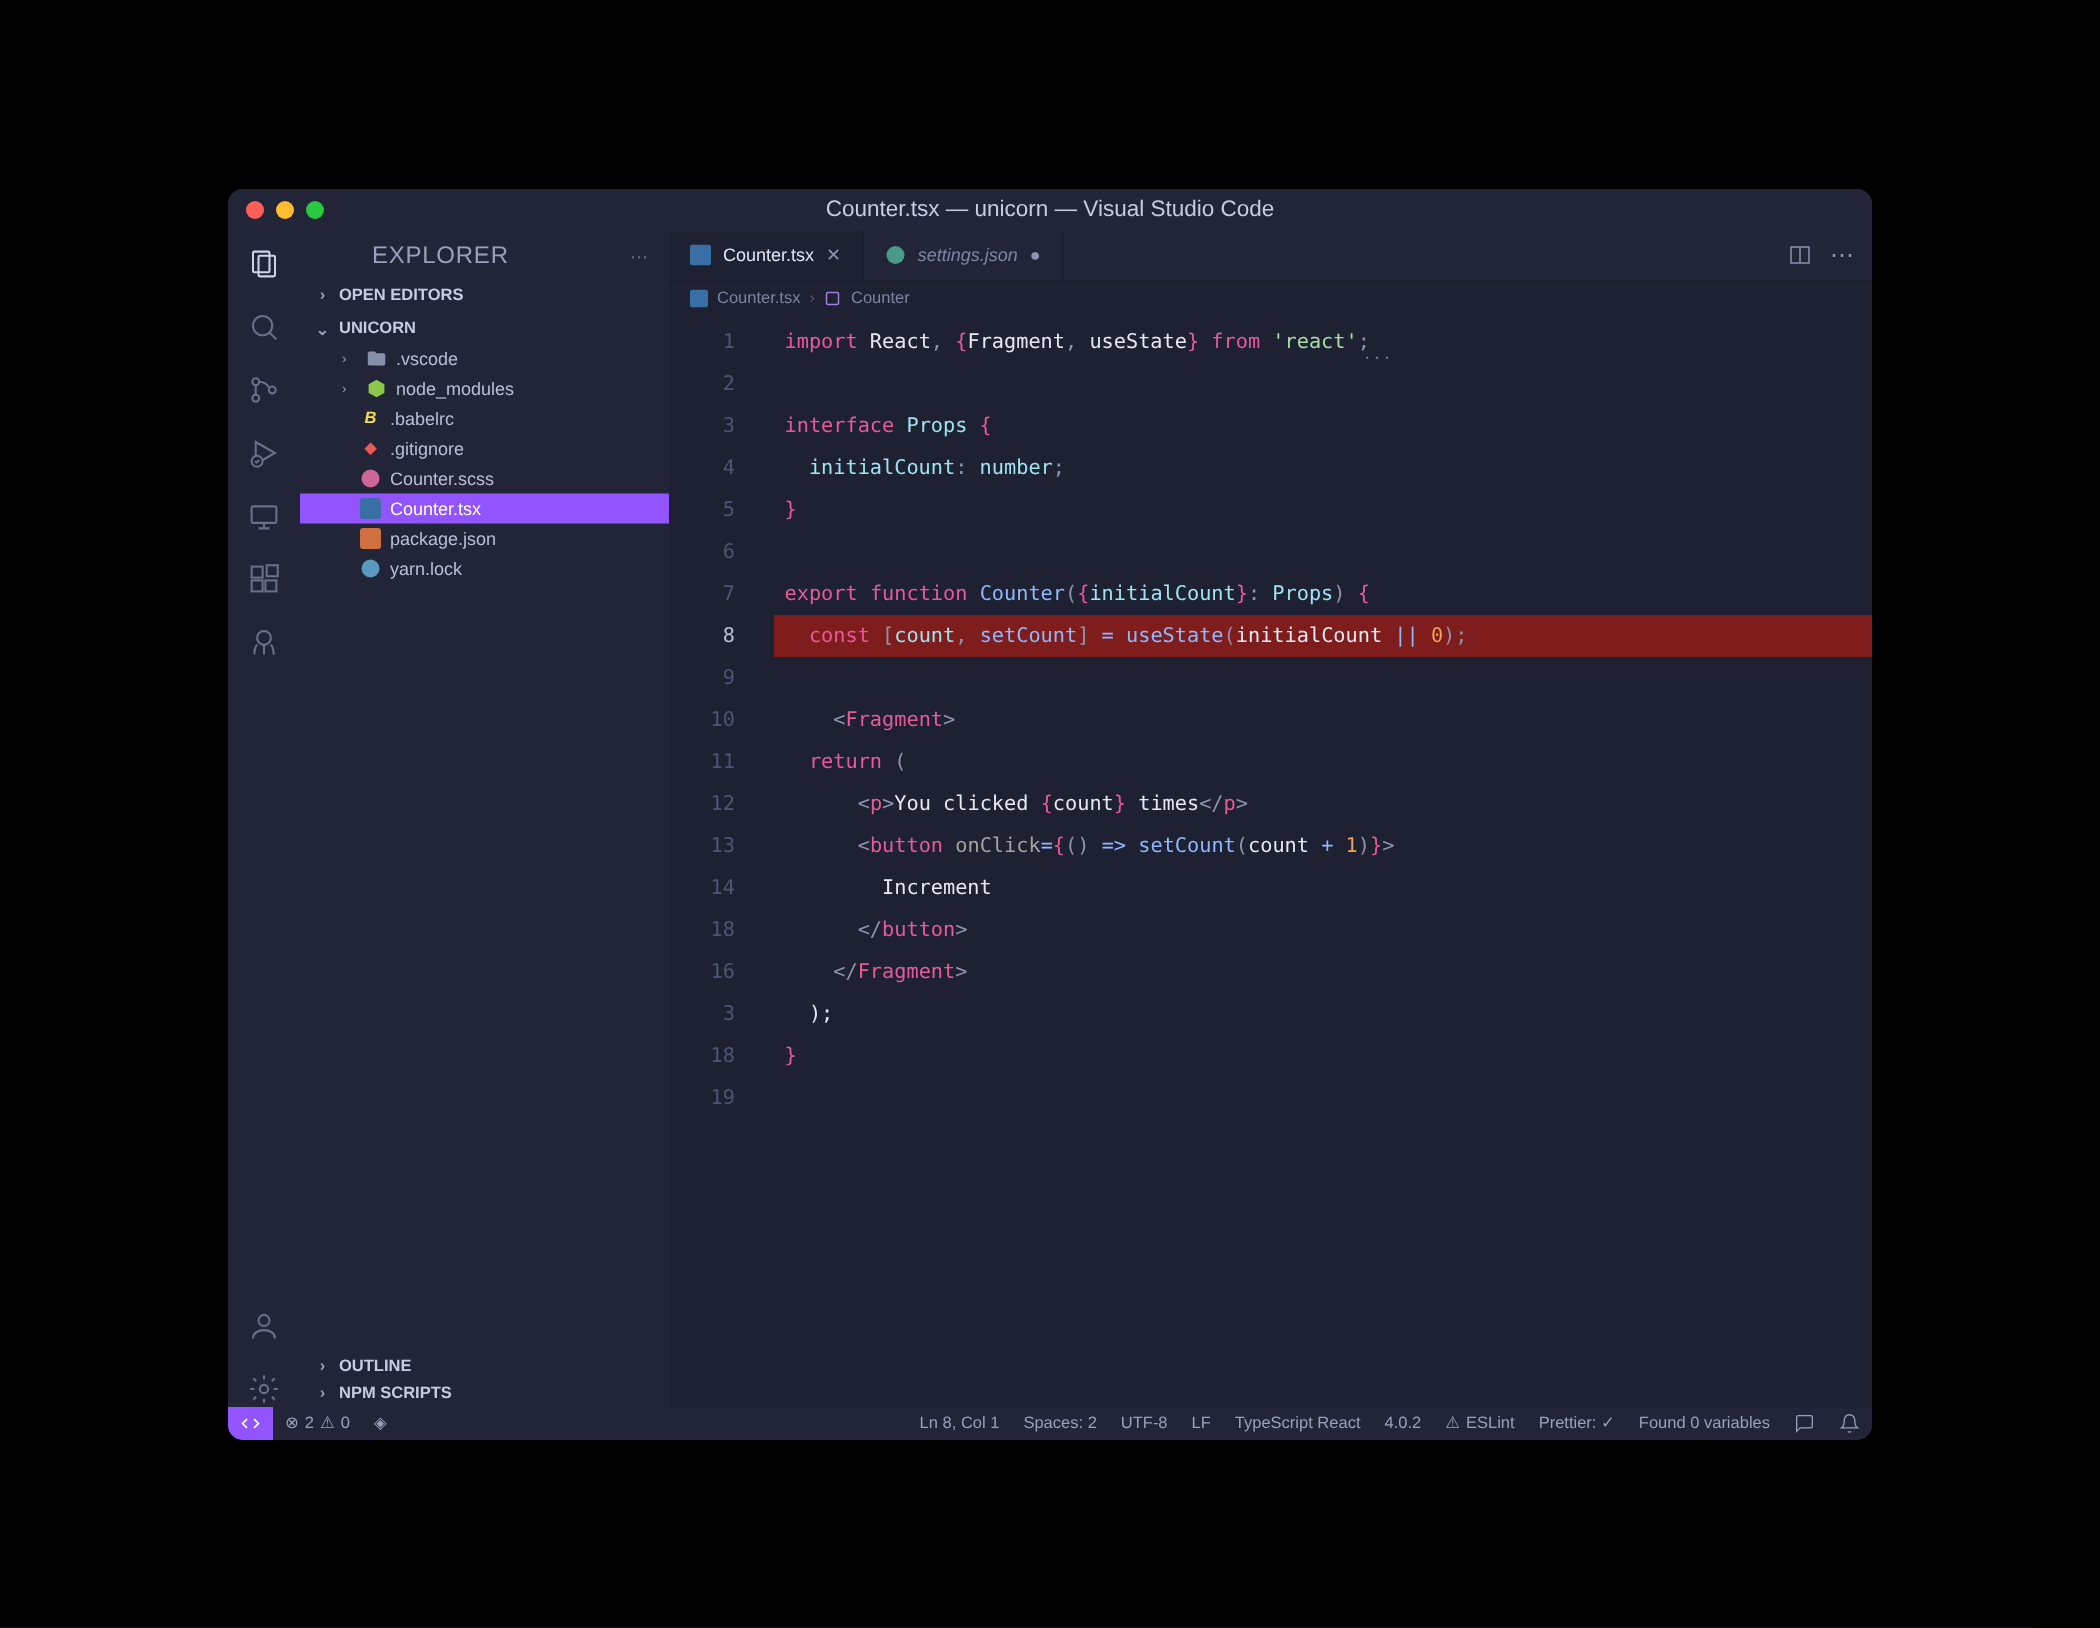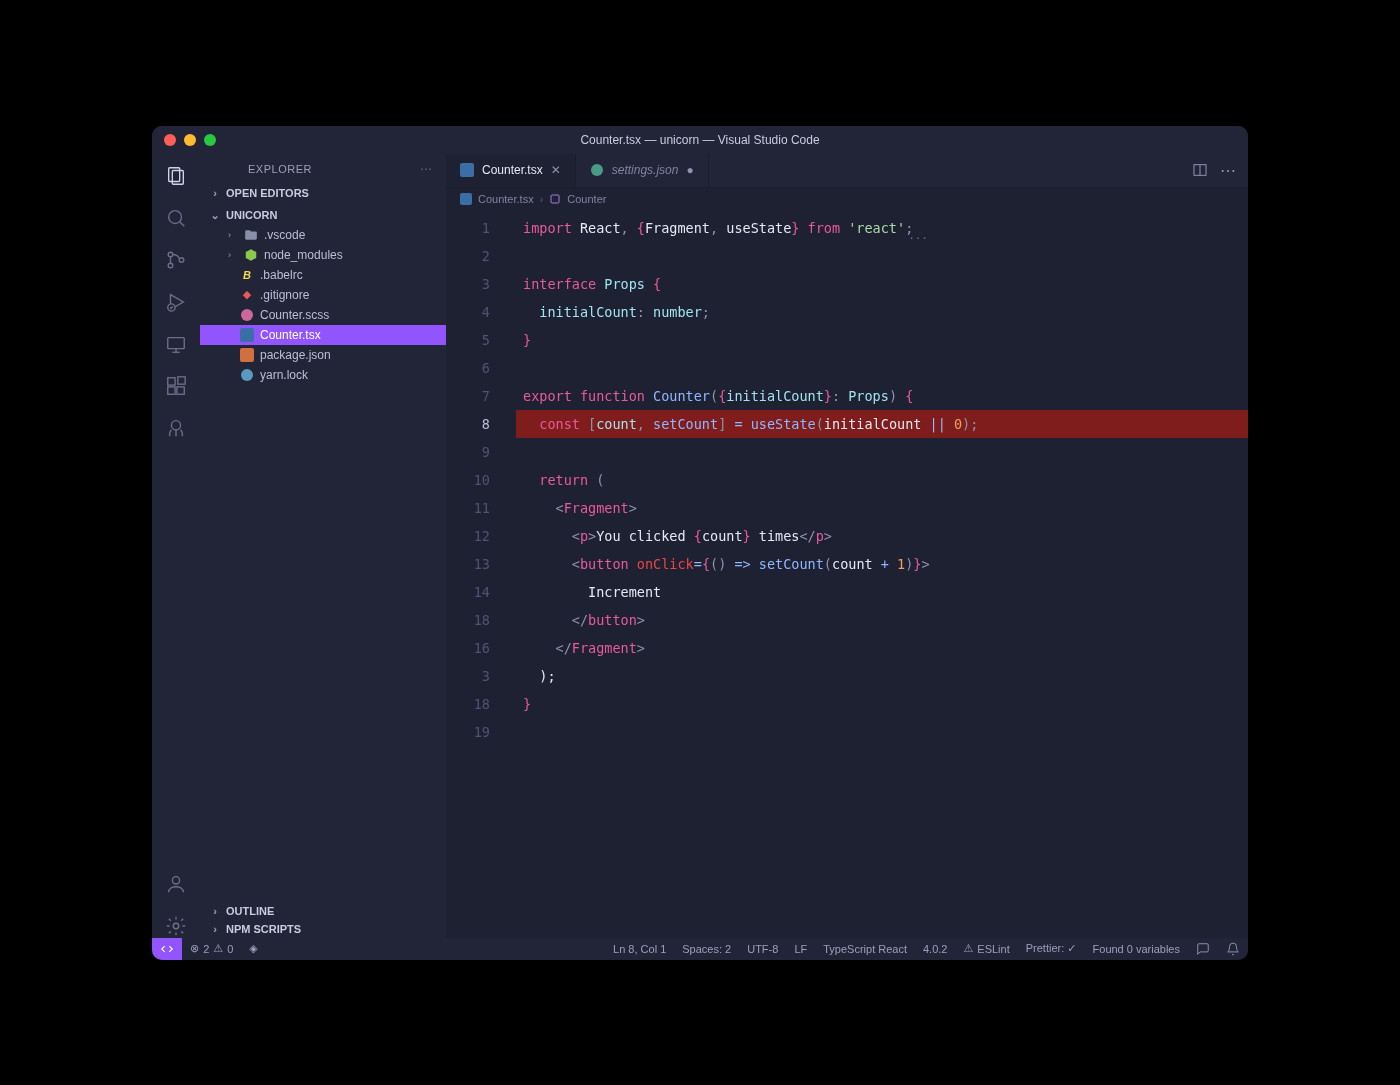--- a/index.html
+++ b/index.html
@@ -2,29 +2,29 @@
 <html><head>
 <meta charset="utf-8">
 <style>
 * { margin:0; padding:0; box-sizing:border-box; }
 body { background:#000; font-family:-apple-system,BlinkMacSystemFont,'Segoe UI',sans-serif; display:flex; align-items:center; justify-content:center; height:100vh; }
 .window { width:1096px; height:834px; background:#222538; border-radius:10px; overflow:hidden; display:flex; flex-direction:column; box-shadow:0 20px 60px rgba(0,0,0,.5); }
 .titlebar { height:28px; background:#222538; display:flex; align-items:center; position:relative; }
 .traffic { display:flex; gap:8px; padding-left:12px; }
 .traffic span { width:12px; height:12px; border-radius:50%; }
 .t-red { background:#ff5f57; } .t-yel { background:#febc2e; } .t-grn { background:#28c840; }
-.title { position:absolute; left:50%; transform:translateX(-50%); color:#c8cce0; font-size:12px; }
+.title { position:absolute; left:50%; transform:translateX(-50%); color:#c8cce0; font-size:15px; }
 .main { flex:1; display:flex; overflow:hidden; }
 .activitybar { width:48px; background:#222538; display:flex; flex-direction:column; align-items:center; padding-top:10px; gap:18px; }
 .activitybar .ab-icon { width:24px; height:24px; color:#6a7089; display:flex; align-items:center; justify-content:center; cursor:pointer; }
 .activitybar .ab-icon.active { color:#cfd3e8; }
 .activitybar .spacer { flex:1; }
 .sidebar { width:246px; background:#222538; display:flex; flex-direction:column; color:#b9bfd6; font-size:12px; }
 .sidebar-header { display:flex; align-items:center; justify-content:space-between; padding:8px 14px 6px; }
-.sidebar-header .lbl { text-transform:uppercase; letter-spacing:.5px; color:#9aa0bb; font-size:11px;padding-left:34px; }
+.sidebar-header .lbl { text-transform:uppercase; letter-spacing:.5px; color:#9aa0bb; font-size:16px;padding-left:34px; }
 .sidebar-header .more { color:#6a7089; }
 .section { padding:2px 0; }
 .sec-head { display:flex; align-items:center; gap:4px; padding:3px 8px; cursor:pointer; font-weight:600; font-size:11px; text-transform:uppercase; color:#c8cce0; }
 .sec-head .chev { width:14px; text-align:center; color:#9aa0bb; }
 .tree { }
 .tree-item { display:flex; align-items:center; gap:6px; height:20px; padding-left:28px; cursor:pointer; font-size:12px; }
 .tree-item.indent { padding-left:40px; }
 .tree-item .ic { width:14px; height:14px; display:inline-flex; align-items:center; justify-content:center; font-size:11px; }
 .tree-item.selected { background:#9154ff; color:#fff; }
 .tree-item .chev { width:10px; color:#9aa0bb; font-size:9px; }
@@ -49,21 +49,21 @@
 .tk-kw { color:#e85a9b;margin-top:48px; }
 .tk-fn { color:#8fb8ff; }
 .tk-type { color:#a0e3f0; }
 .tk-var { color:#e6e8f2; }
 .tk-prop { color:#a0e3f0; }
 .tk-str { color:#a8dca8; }
 .tk-num { color:#f0a15e; }
 .tk-pun { color:#8e94b0; }
 .tk-op { color:#8fb8ff; }
 .tk-tag { color:#e85a9b; }
-.tk-attr { color:#ef4444; }
+.tk-attr { color:#a3a3a3; }
 .tk-brace { color:#e85a9b; }
 .statusbar { height:22px; background:#222538; display:flex; align-items:center; font-size:11px; color:#9aa0bb; }
 .statusbar .sb-remote { background:#9154ff; color:#fff; height:100%; width:30px; display:flex; align-items:center; justify-content:center; }
 .statusbar .sb-item { padding:0 8px; display:flex; align-items:center; gap:4px; height:100%; cursor:pointer; }
 .statusbar .sb-spacer { flex:1; }
 .hint { position:absolute; right:320px; top:14px; color:#6a7089; font-size:11px; }
 svg { display:block; }
 </style>
 </head>
 <body>
@@ -310,22 +310,22 @@
           <div class="hint">...</div>
         <div class="line"><span class="tk-kw">import</span><span class="tk-var"> React</span><span class="tk-pun">, </span><span class="tk-brace">{</span><span class="tk-var">Fragment</span><span class="tk-pun">, </span><span class="tk-var">useState</span><span class="tk-brace">}</span><span class="tk-var"> </span><span class="tk-kw">from</span><span class="tk-var"> </span><span class="tk-str">'react'</span><span class="tk-pun">;</span></div>
             <div class="line"></div>
             <div class="line"><span class="tk-kw">interface</span><span class="tk-var"> </span><span class="tk-type">Props</span><span class="tk-var"> </span><span class="tk-brace">{</span></div>
             <div class="line"><span class="tk-var">  </span><span class="tk-prop">initialCount</span><span class="tk-pun">: </span><span class="tk-type">number</span><span class="tk-pun">;</span></div>
             <div class="line"><span class="tk-brace">}</span></div>
             <div class="line"></div>
             <div class="line"><span class="tk-kw">export</span><span class="tk-var"> </span><span class="tk-kw">function</span><span class="tk-var"> </span><span class="tk-fn">Counter</span><span class="tk-pun">(</span><span class="tk-brace">{</span><span class="tk-prop">initialCount</span><span class="tk-brace">}</span><span class="tk-pun">: </span><span class="tk-type">Props</span><span class="tk-pun">)</span><span class="tk-var"> </span><span class="tk-brace">{</span></div>
             <div class="line cur"><span class="tk-var">  </span><span class="tk-kw">const</span><span class="tk-var"> </span><span class="tk-pun">[</span><span class="tk-prop">count</span><span class="tk-pun">, </span><span class="tk-fn">setCount</span><span class="tk-pun">]</span><span class="tk-var"> </span><span class="tk-op">=</span><span class="tk-var"> </span><span class="tk-fn">useState</span><span class="tk-pun">(</span><span class="tk-var">initialCount </span><span class="tk-op">||</span><span class="tk-var"> </span><span class="tk-num">0</span><span class="tk-pun">);</span></div>
             <div class="line"></div>
+            <div class="line"><span class="tk-var">    </span><span class="tk-pun">&lt;</span><span class="tk-tag">Fragment</span><span class="tk-pun">&gt;</span></div>
             <div class="line"><span class="tk-var">  </span><span class="tk-kw">return</span><span class="tk-var"> </span><span class="tk-pun">(</span></div>
-            <div class="line"><span class="tk-var">    </span><span class="tk-pun">&lt;</span><span class="tk-tag">Fragment</span><span class="tk-pun">&gt;</span></div>
             <div class="line"><span class="tk-var">      </span><span class="tk-pun">&lt;</span><span class="tk-tag">p</span><span class="tk-pun">&gt;</span><span class="tk-var">You clicked </span><span class="tk-brace">{</span><span class="tk-var">count</span><span class="tk-brace">}</span><span class="tk-var"> times</span><span class="tk-pun">&lt;/</span><span class="tk-tag">p</span><span class="tk-pun">&gt;</span></div>
             <div class="line"><span class="tk-var">      </span><span class="tk-pun">&lt;</span><span class="tk-tag">button</span><span class="tk-var"> </span><span class="tk-attr">onClick</span><span class="tk-op">=</span><span class="tk-brace">{</span><span class="tk-pun">() </span><span class="tk-op">=&gt;</span><span class="tk-var"> </span><span class="tk-fn">setCount</span><span class="tk-pun">(</span><span class="tk-var">count </span><span class="tk-op">+</span><span class="tk-var"> </span><span class="tk-num">1</span><span class="tk-pun">)</span><span class="tk-brace">}</span><span class="tk-pun">&gt;</span></div>
             <div class="line"><span class="tk-var">        Increment</span></div>
             <div class="line"><span class="tk-var">      </span><span class="tk-pun">&lt;/</span><span class="tk-tag">button</span><span class="tk-pun">&gt;</span></div>
             <div class="line"><span class="tk-var">    </span><span class="tk-pun">&lt;/</span><span class="tk-tag">Fragment</span><span class="tk-pun">&gt;</span></div>
             <div class="line"><span class="tk-var">  );</span></div>
             <div class="line"><span class="tk-brace">}</span></div>
             <div class="line"></div>
           </div>
       </div>

